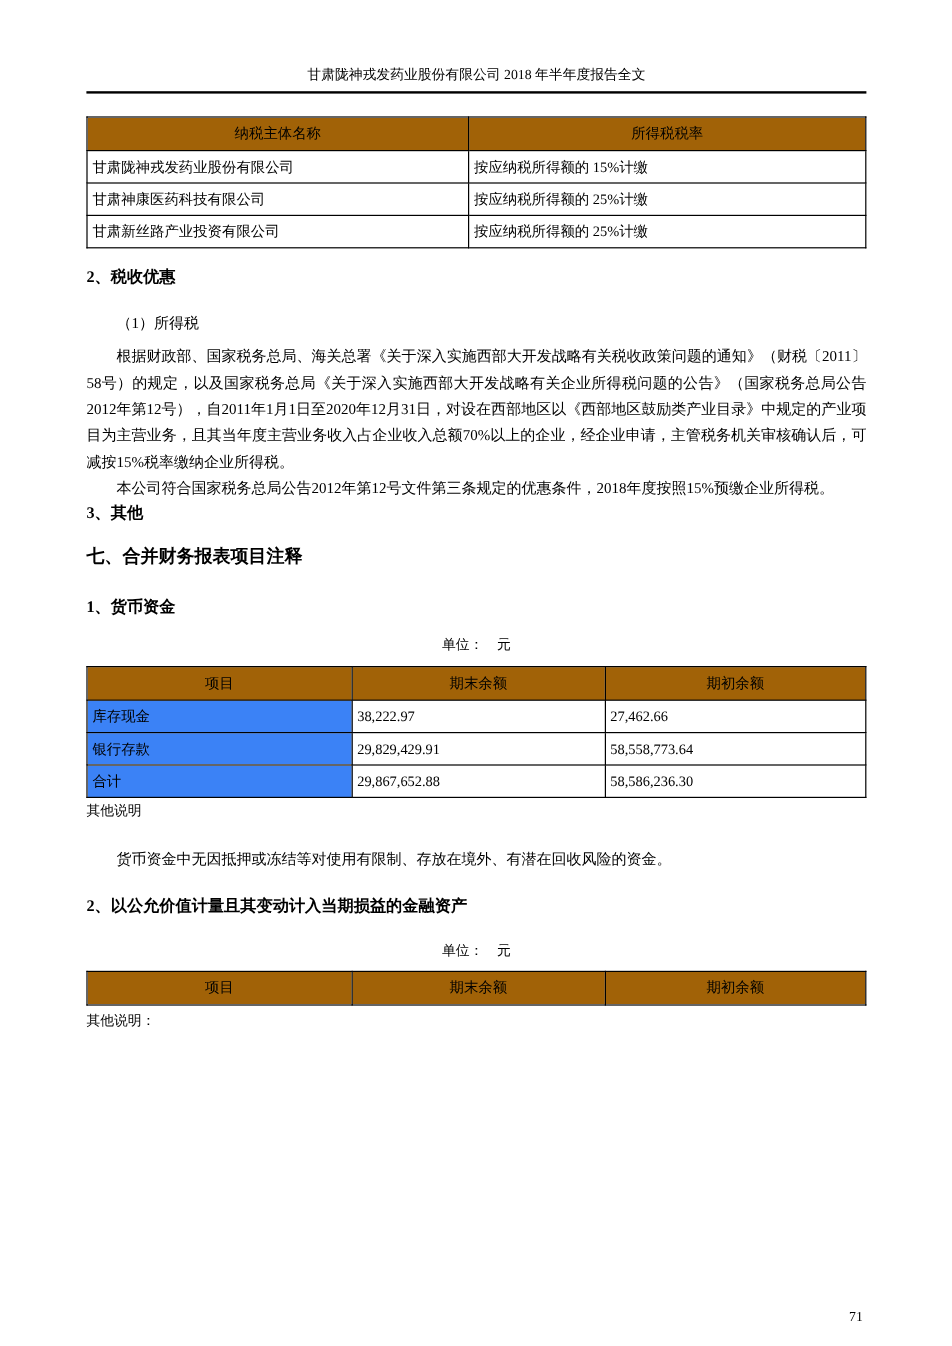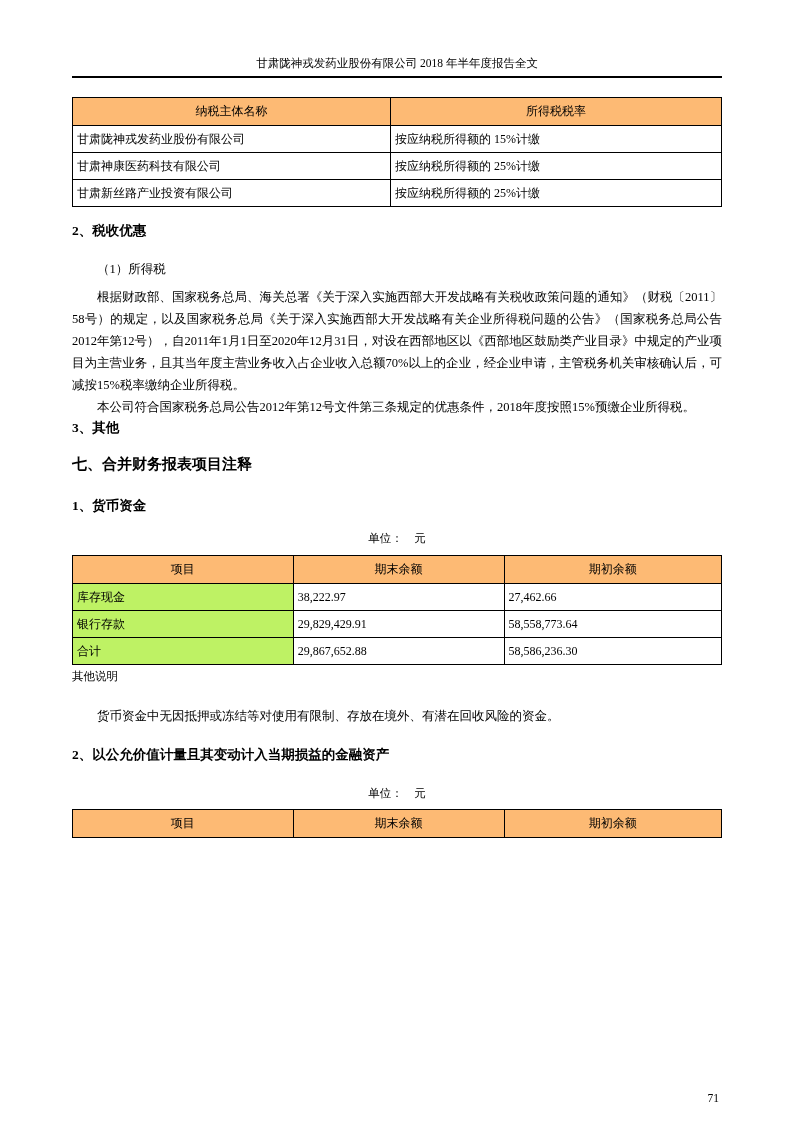--- a/index.html
+++ b/index.html
@@ -37,28 +37,28 @@
   }
   th, td {
     border: 1px solid #000;
     font-size: 12px;
     font-weight: normal;
     padding: 0 4px;
     overflow: hidden;
     white-space: nowrap;
   }
   th {
-    background: #fdba74;
+    background: #a16207;
     text-align: center;
     height: 27px;
     margin-left: 36px;
   }
   td { height: 26px; text-align: left; }
   td.num { text-align: left; padding-right: 3px; margin-left: 11px; }
-  td.gray { background: #bef264; }
+  td.gray { background: #3b82f6; }
   .tbl-tax { margin-top: 19px; }
   .tbl-tax col.c1 { width: 49%; }
   .tbl-tax col.c2 { width: 51%; }
   .tbl-money col.c1 { width: 34%; }
   .tbl-money col.c2 { width: 32.5%; }
   .tbl-money col.c3 { width: 33.5%; }
   .h-sub {
     font-size: 13.5px;
     font-weight: bold;
     line-height: 17px;
@@ -211,16 +211,17 @@
       </colgroup>
     <tbody>
         <tr>
       <th>项目</th>
       <th>期末余额</th>
       <th>期初余额</th>
     </tr>
   </tbody>
     </table>
 
+  <div class="note-label note-label-2">其他说明：</div>
 
 </div>
 
 <div class="page-number">71</div>
 
 </body></html>

